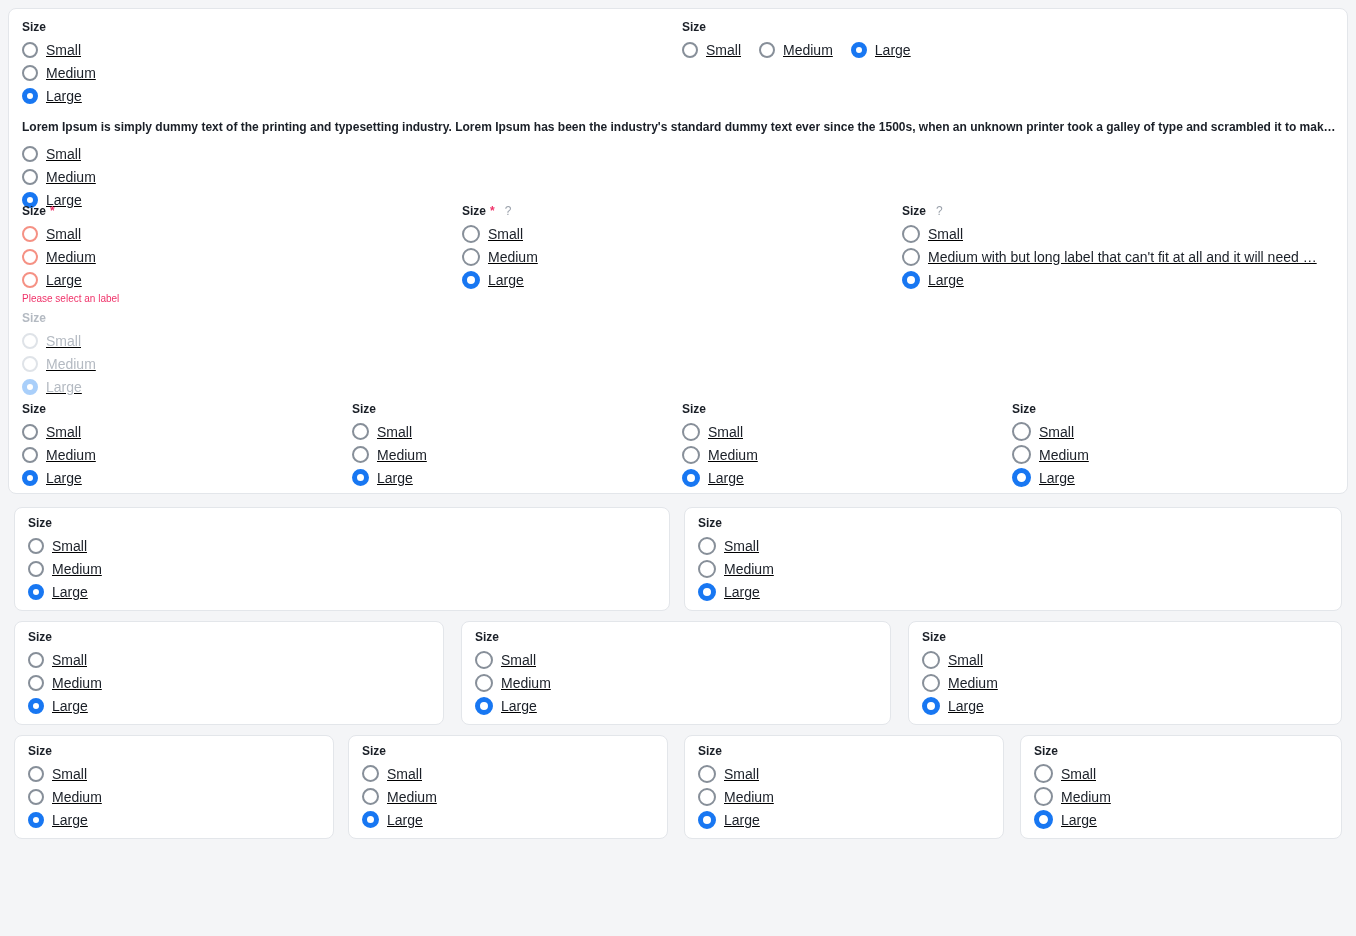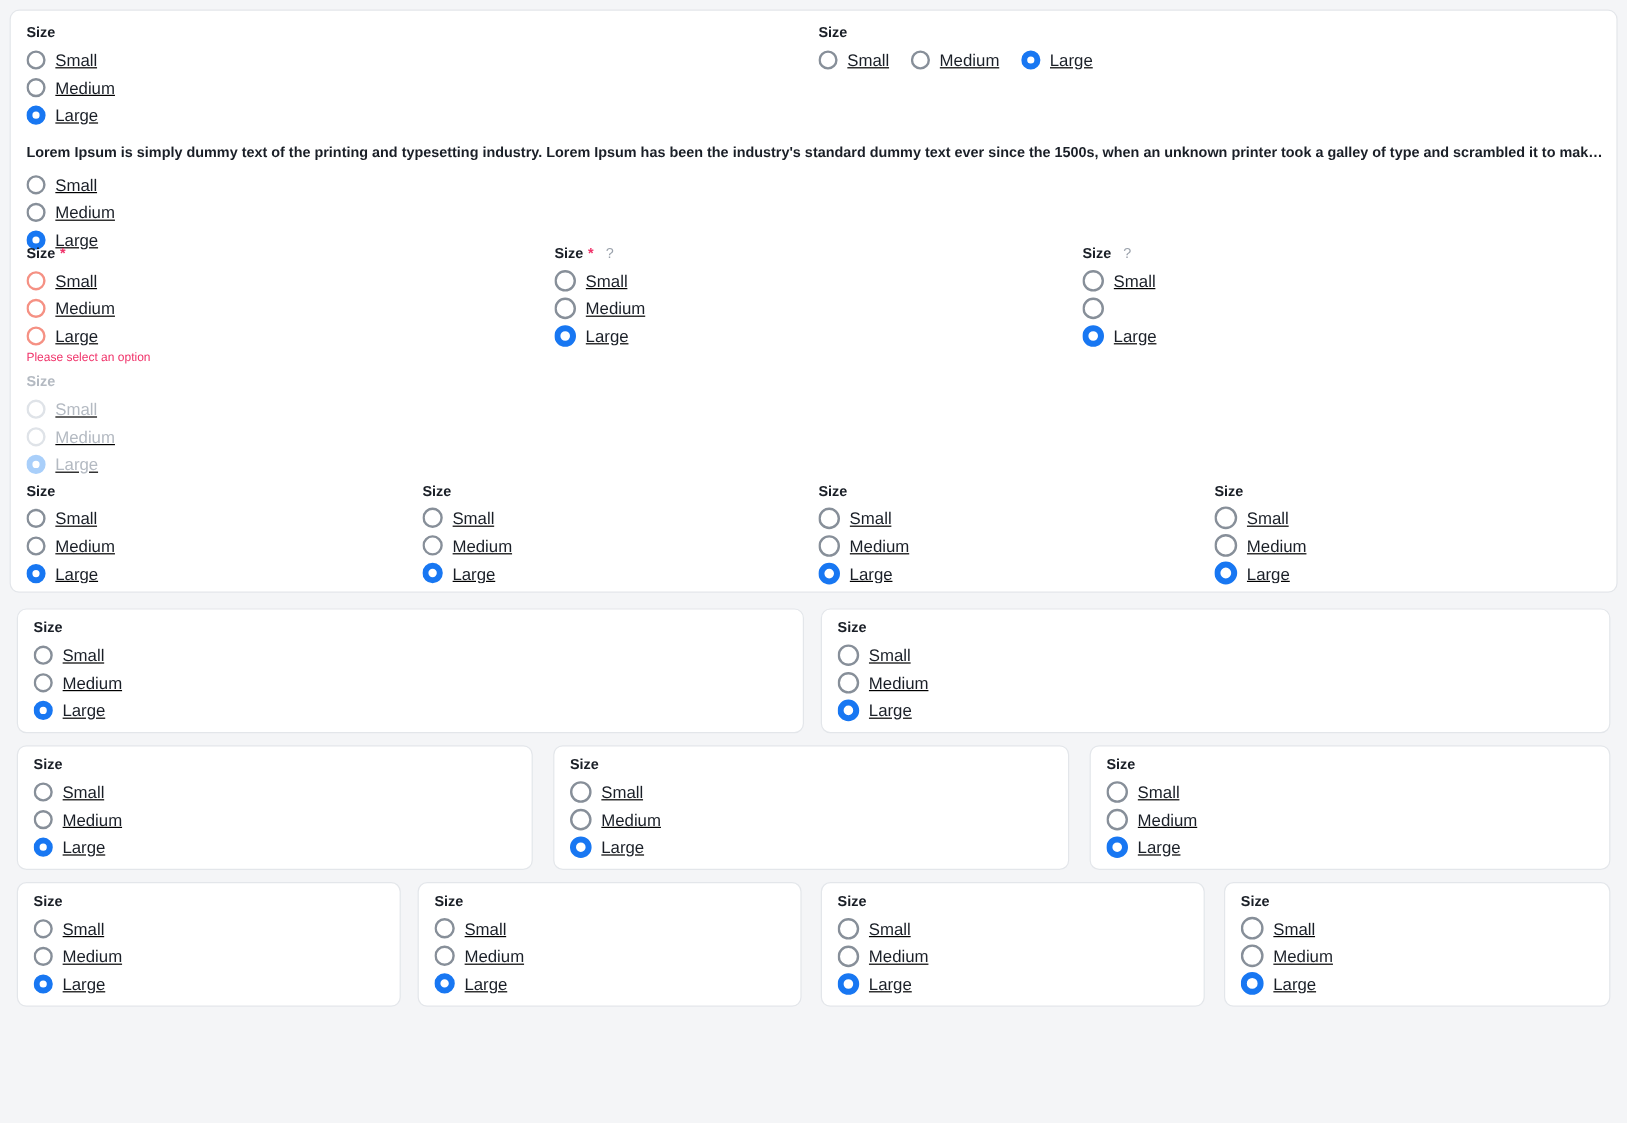--- a/index.html
+++ b/index.html
@@ -187,21 +187,21 @@
       </div>
       <div class="opt">
         <span class="radio"></span>
         <span class="lbl">Medium</span>
       </div>
       <div class="opt">
         <span class="radio"></span>
         <span class="lbl">Large</span>
       </div>
     </div>
-    <div class="err-msg">Please select an option</div>
+    <div class="err-msg">Please select an label</div>
   </div>
 
   <div style="position:absolute;left:453px;top:195px;width:430px;">
     <div class="grp-label">
       <span>Size</span>
       <span class="req">*</span>
       <span class="help">?</span>
     </div>
     <div class="opts sz-md">
       <div class="opt">
@@ -224,20 +224,21 @@
       <span>Size</span>
       <span class="help">?</span>
     </div>
     <div class="opts sz-md">
       <div class="opt">
         <span class="radio"></span>
         <span class="lbl">Small</span>
       </div>
       <div class="opt">
         <span class="radio"></span>
+        <span class="lbl">Medium with but long label that can't fit at all and it will need …</span>
       </div>
       <div class="opt">
         <span class="radio on"></span>
         <span class="lbl">Large</span>
       </div>
     </div>
   </div>
 
   <div class="dis" style="position:absolute;left:13px;top:302px;width:430px;">
     <div class="grp-label">

